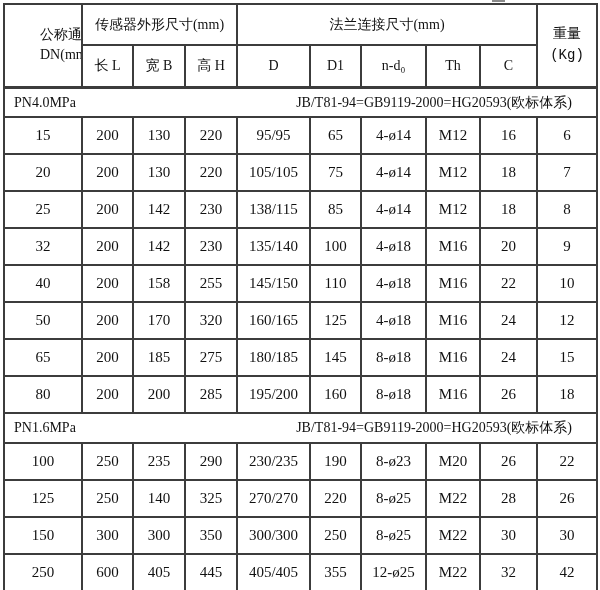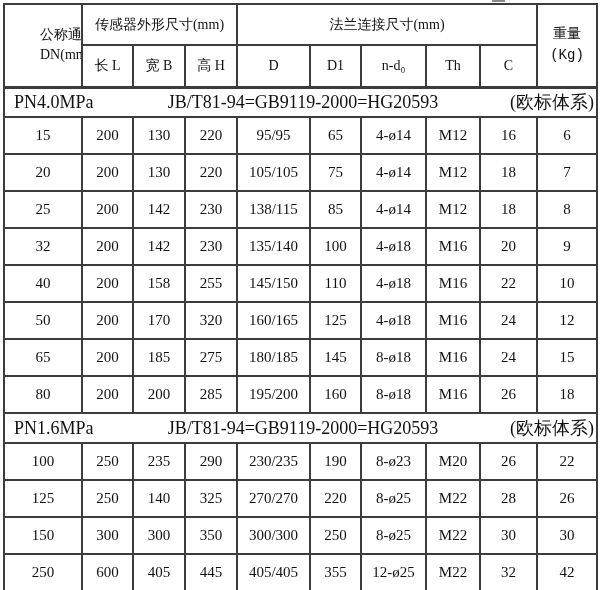--- a/index.html
+++ b/index.html
@@ -53,39 +53,39 @@
     border-bottom: 3px solid #3c3c3c;
   }
   tr.h1 { height: 41px; }
   tr.h2 { height: 42px; }
   tr.pn { height: 30px; }
   tr.data { height: 37px; padding-left: 24px; }
   .dn-head div { line-height: 1.45; margin-left: 35px; }
   .wt-head div { line-height: 1.5; font-family: Liberation Mono, monospace; }
   tr.pn td {
     text-align: left;
-    font-size: 18px;
+    font-size: 14px;
   }
   .pnflex {
     display: flex;
     align-items: center;
     width: 100%;
   }
   .pnlabel {
     padding-left: 9px;
     width: 82px;
     flex: 0 0 auto;
   }
   .pnstd {
     flex: 1 1 auto;
-    text-align: center;
+    text-align: right;
   }
   .pnnote {
     flex: 0 0 auto;
-    padding-right: 2px;
+    padding-right: 24px;
     text-align: right;
   }
 </style>
 </head>
 <body>
 
 <div class="stage">
   <div class="top-artifact"></div>
 
   <table class="spec">

